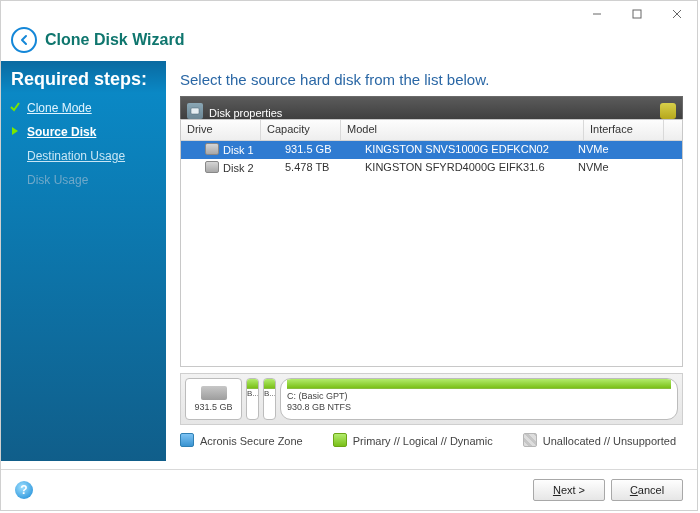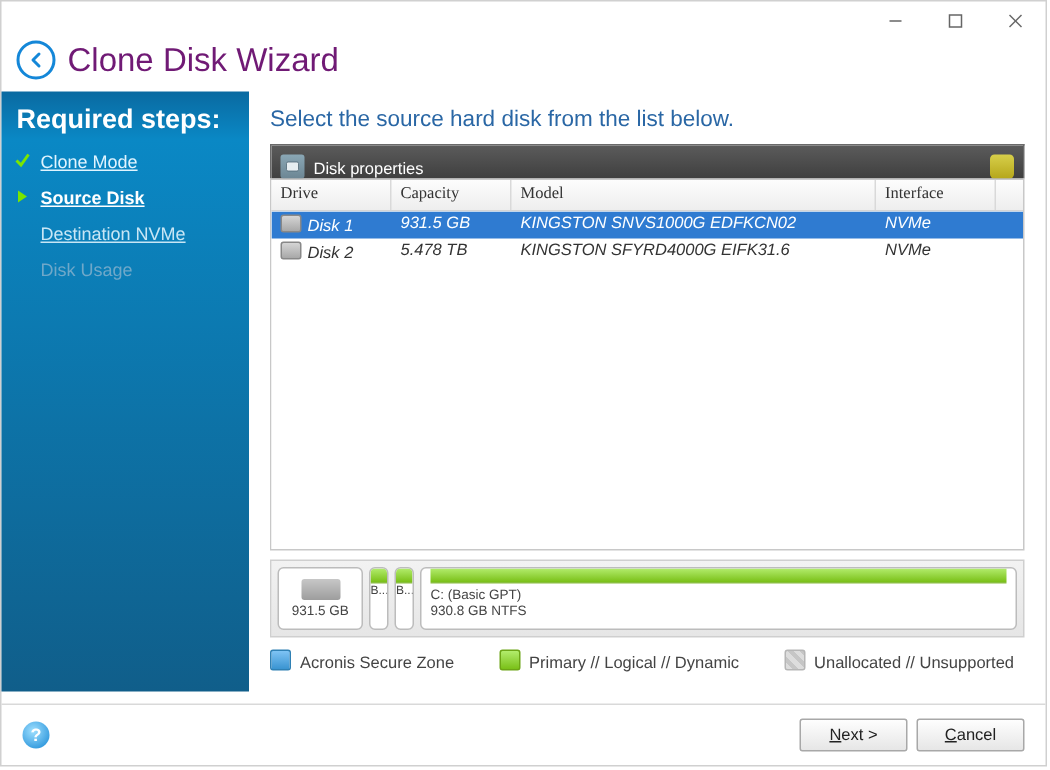--- a/index.html
+++ b/index.html
@@ -48,24 +48,24 @@
     height: 22px;
     border-radius: 50%;
     border: 2px solid #1487d8;
     display: flex;
     align-items: center;
     justify-content: center;
     margin-right: 8px;
   }
   .title-row .icon svg { stroke: #1487d8; }
   .title-row h1 {
-    font-size: 22px;
-    font-weight: 400;
+    font-size: 16px;
+    font-weight: 700;
     margin: 0;
-    color: #701a75;
+    color: #0f766e;
   }
   
   .body {
     flex: 1;
     display: flex;
     min-height: 0;
   }
   .sidebar {
     width: 165px;
     background: linear-gradient(to bottom, #0a6aa1 0%, #0a88c5 8%, #105e8a 100%);
@@ -141,21 +141,20 @@
     display: flex;
     flex-direction: column;
   }
   .thead {
     display: flex;
     height: 20px;
     background: linear-gradient(#fdfdfd,#eeeeee);
     border-bottom: 1px solid #d4d4d4;
     font-size: 11px;
     color: #333;
-    font-family: Liberation Serif, serif;
   }
   .thead .th {
     border-right: 1px solid #d9d9d9;
     padding: 3px 6px;
     box-sizing: border-box;
     overflow: hidden;
     white-space: nowrap;
   }
   .col-drive { width: 80px; }
   .col-cap { width: 80px; text-align: left; padding-right: 6px; }
@@ -166,25 +165,24 @@
   .trow {
     display: flex;
     height: 18px;
     font-size: 11px;
   }
   .trow.selected {
     background: #2f7bd1;
     color: #fff;
   }
   .trow .td {
-    padding: 2px 6px;
+    padding: 2px 24px;
     box-sizing: border-box;
     overflow: hidden;
     white-space: nowrap;
-    font-style: italic;
   }
   .td .hd-icon {
     display: inline-block;
     width: 12px; height: 10px;
     background: linear-gradient(#d5d5d5,#a8a8a8);
     border: 1px solid #888;
     border-radius: 2px;
     vertical-align: -1px;
     margin-right: 4px;
   }
@@ -230,21 +228,21 @@
     font-size: 9px;
     color: #444;
   }
   .seg .cap {
     height: 9px;
     background: linear-gradient(#b2ec6c,#7ac018);
     border-bottom: 1px solid #89be3f;
   }
   .seg.small { width: 11px; }
   .seg.small2 { width: 11px; }
-  .seg.big { flex: 1; padding: 0 6px; }
+  .seg.big { flex: 1; padding: 0 6px; border-radius: 11px; }
   .seg.big .lines { padding-top: 2px; line-height: 11px; }
   
   .legend {
     margin: 6px 14px 0 14px;
     display: flex;
     gap: 30px;
     font-size: 11px;
     color: #444;
     align-items: center;
     height: 18px;
@@ -338,21 +336,21 @@
           </svg>
         <span>Clone Mode</span>
       </div>
       <div class="step current">
         <svg viewBox="0 0 12 12">
             <path d="M3 2 L9 6 L3 10 Z" fill="#7ae600"></path>
           </svg>
         <span>Source Disk</span>
       </div>
       <div class="step next">
-        <span>Destination NVMe</span>
+        <span>Destination Usage</span>
       </div>
       <div class="step disabled">
         <span>Disk Usage</span>
       </div>
 
       <div class="bottom-links"></div>
     </div>
 
     <div class="main">
       <div class="instruction">Select the source hard disk from the list below.</div>

